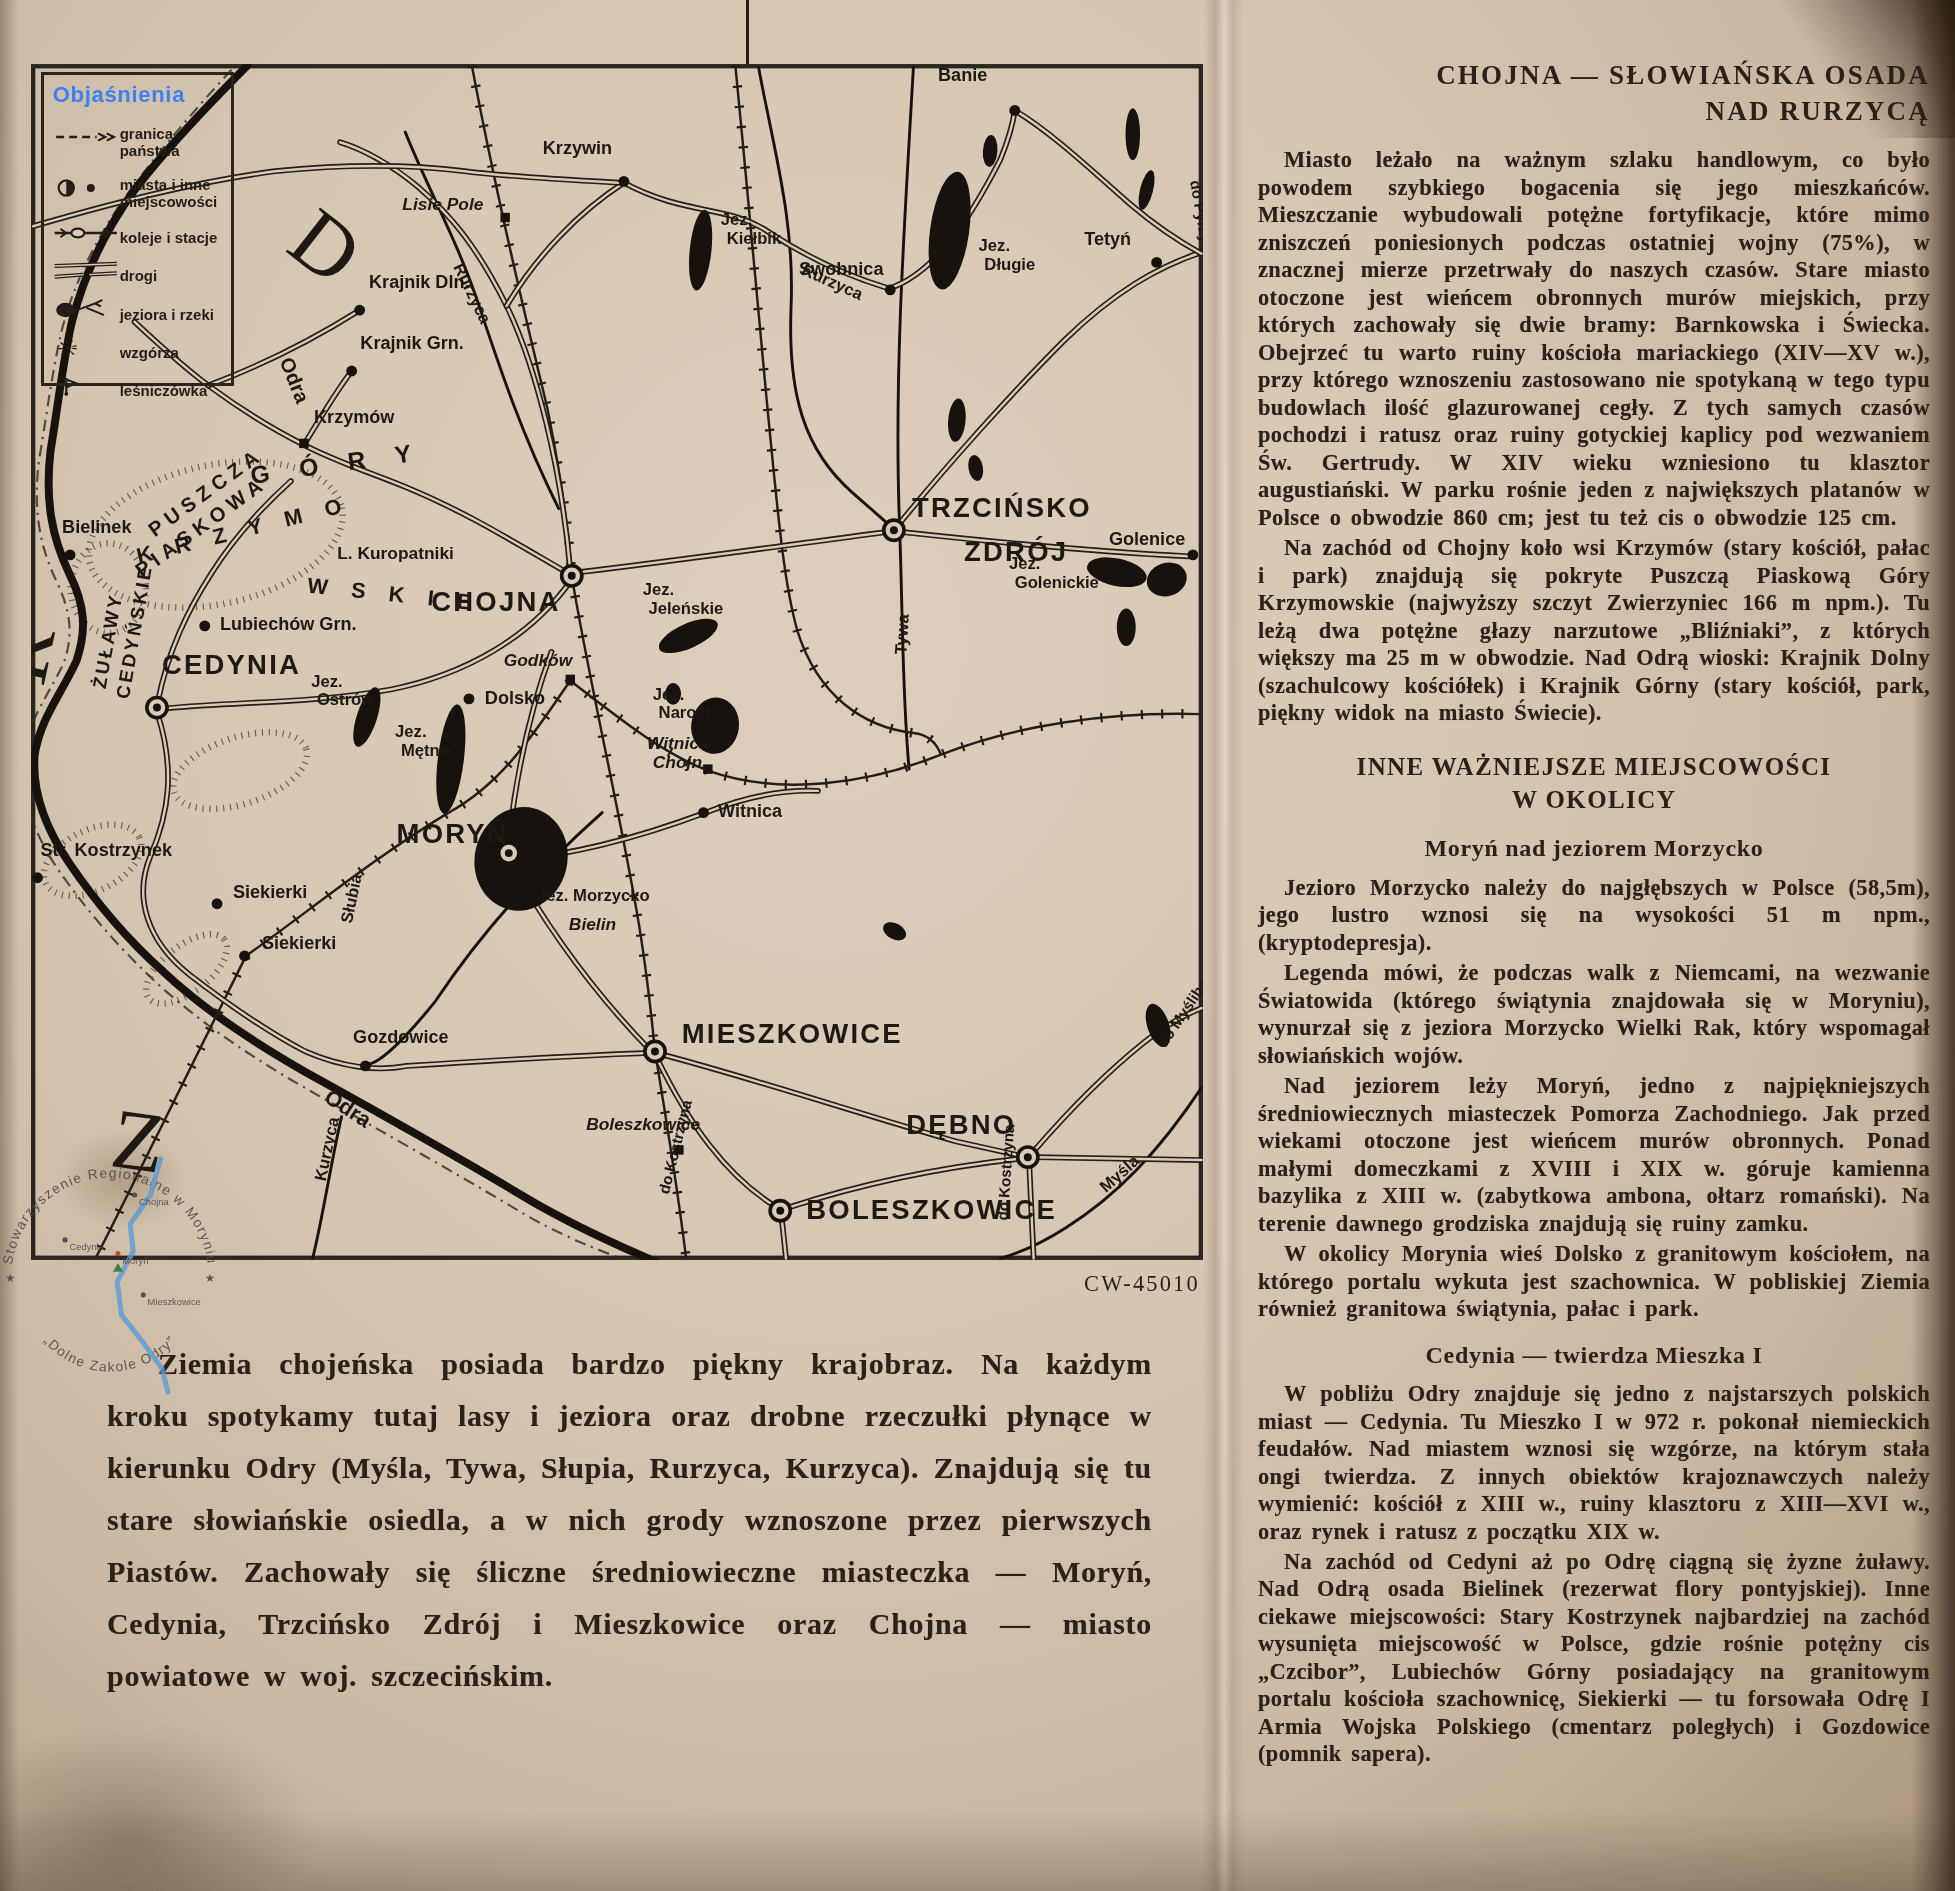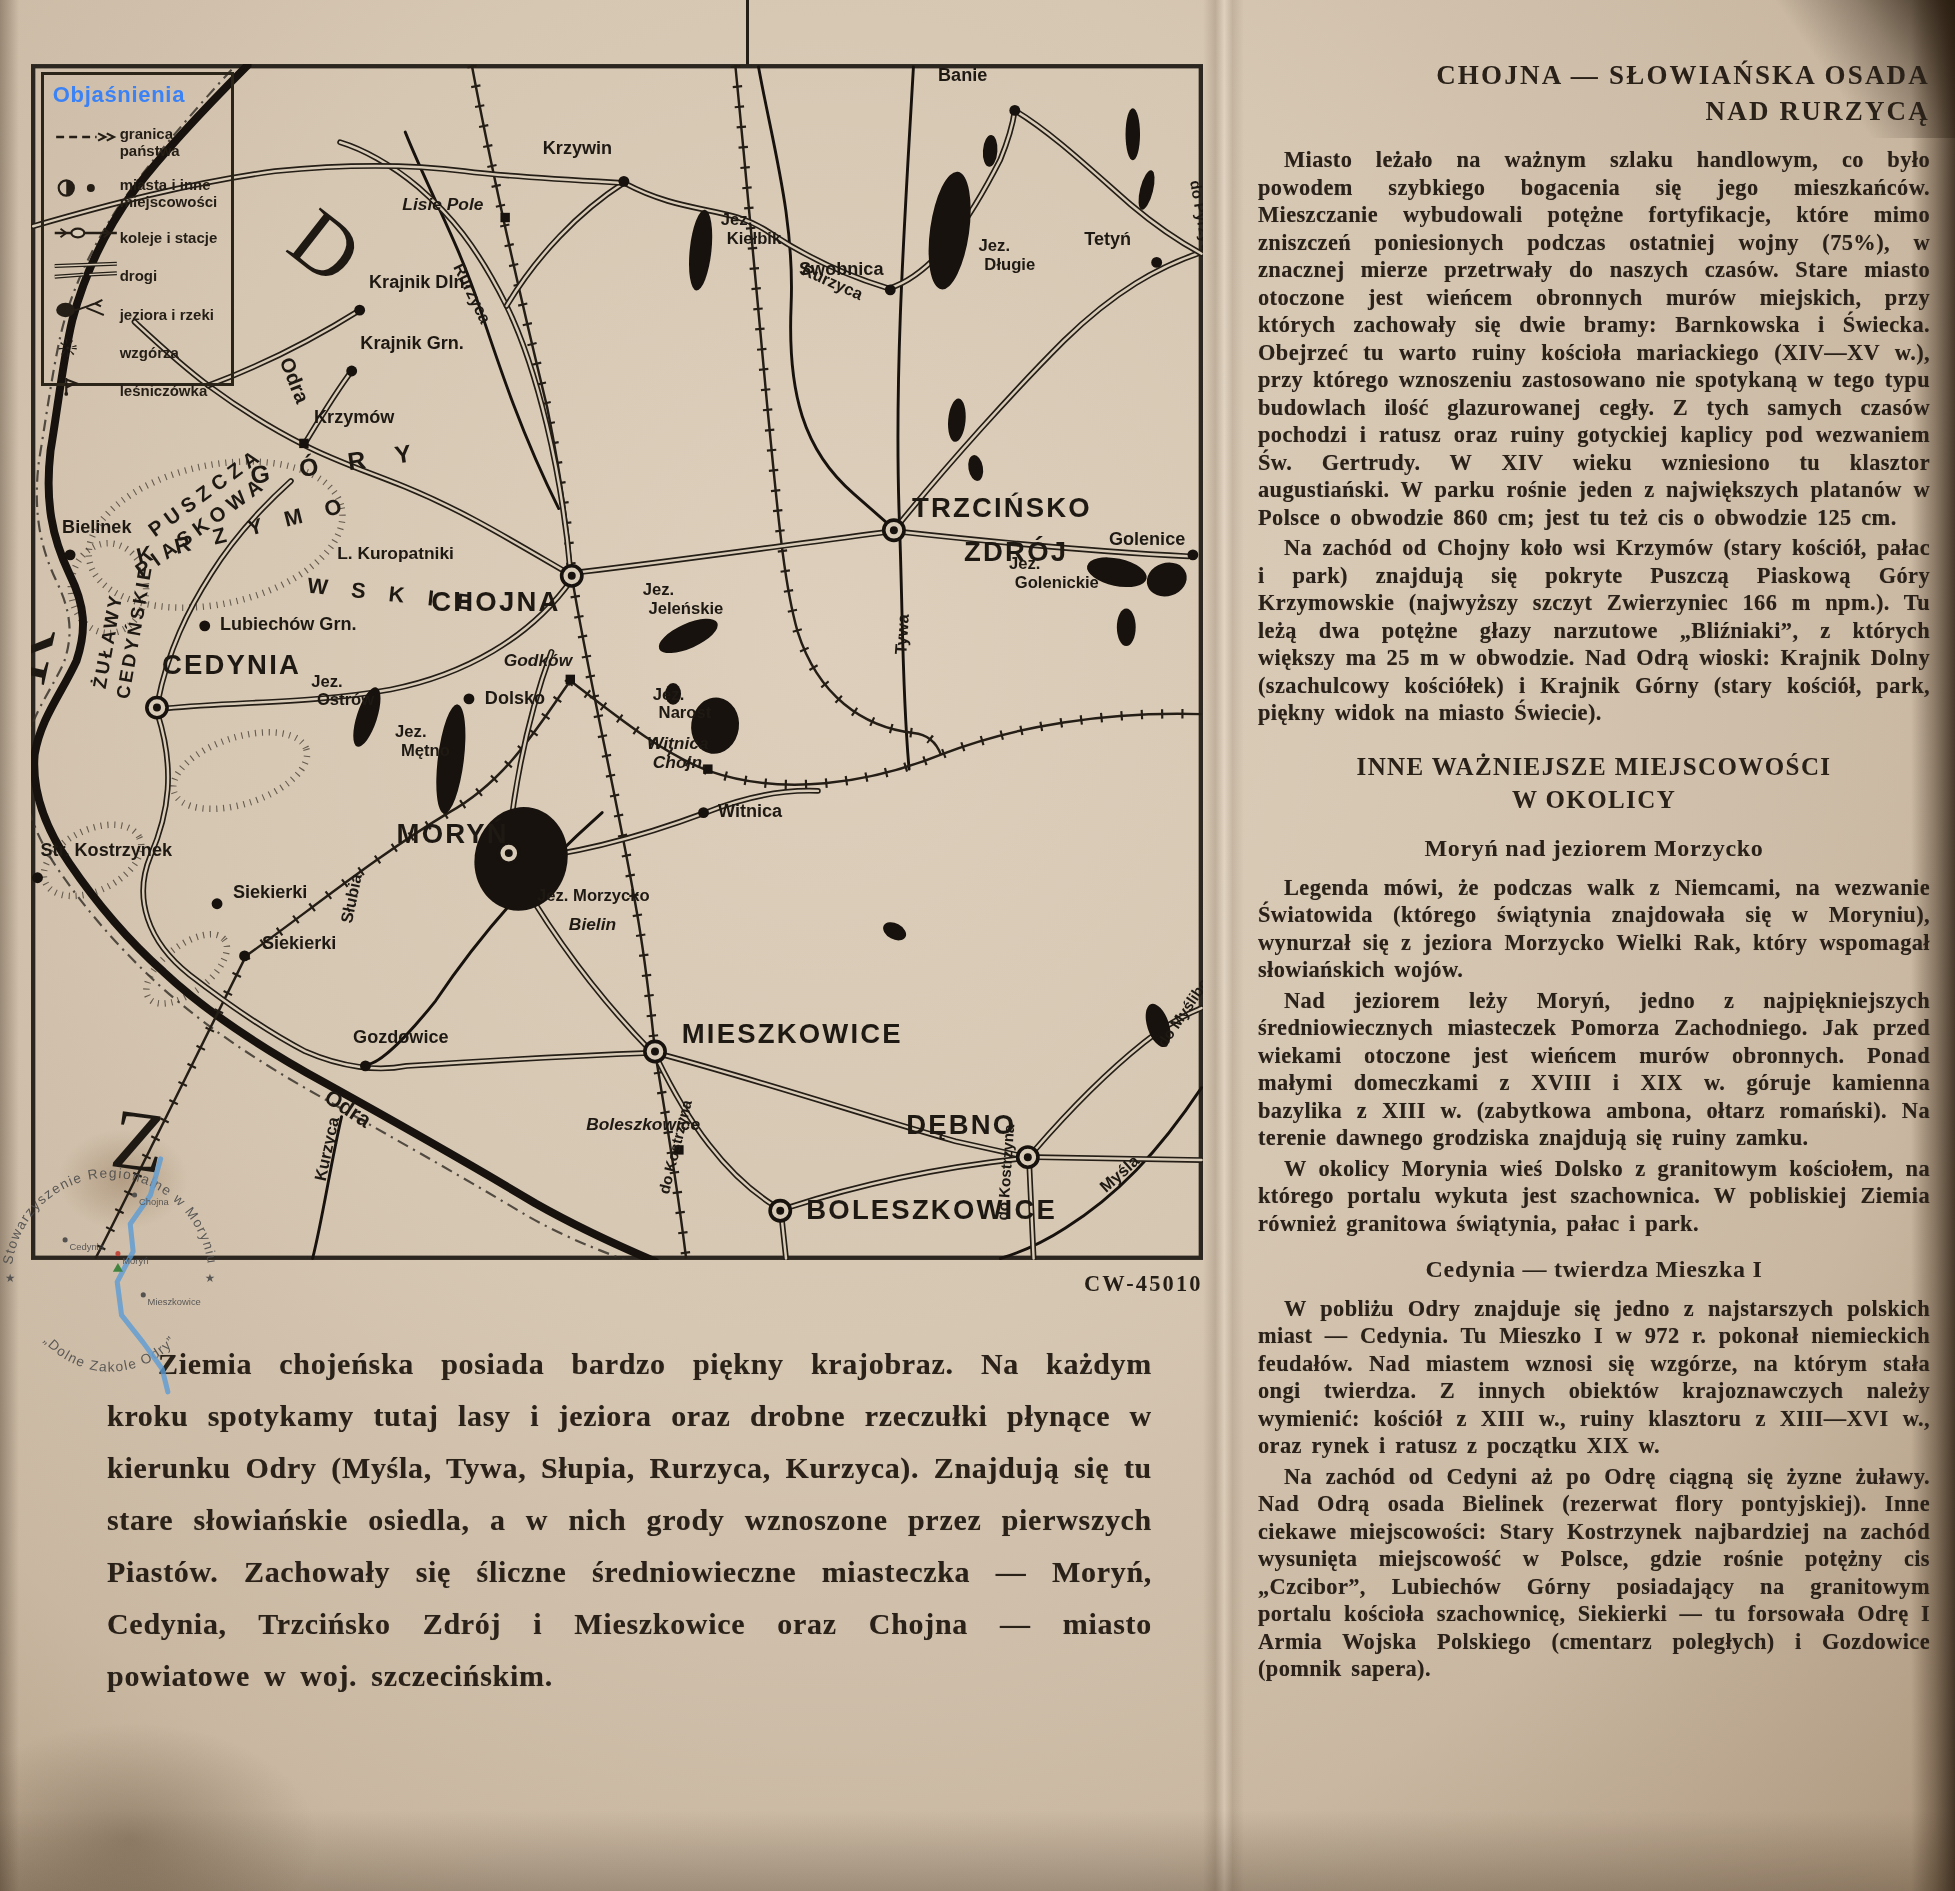--- a/index.html
+++ b/index.html
@@ -72,21 +72,21 @@
     text-indent:26px;letter-spacing:0.4px;word-spacing:3.6px;font-weight:700;
     text-shadow:0 0 0.7px rgba(42,33,25,.4);}
 
   
   #intro{position:absolute;left:107px;top:1338px;width:1045px;filter:blur(0.2px);}
   #intro p{font-size:30px;line-height:52px;margin:0 0 30px;text-align:justify;
     text-indent:51px;letter-spacing:0.7px;word-spacing:5.8px;font-weight:700;
     text-shadow:0 0 0.7px rgba(42,33,25,.35);}
 
   #map-code{position:absolute;left:1084px;top:1271px;font-family:"Liberation Serif","DejaVu Serif",serif;
-    font-weight:700;font-size:22.4px;letter-spacing:2.2px;color:#241e16;}
+    font-weight:400;font-size:22.4px;letter-spacing:2.2px;color:#241e16;}
 
   
   #wm{position:absolute;left:0;top:1137px;opacity:.88;}
   #wm text{font-family:"Liberation Sans","DejaVu Sans",sans-serif;fill:#4a4a4a;}
 </style>
 </head>
 <body>
 
 <div class="shade" id="edge-right"></div>
 <div class="shade" id="corner-tr"></div>
@@ -350,20 +350,21 @@
 </div>
 
 <div id="map-code">CW-45010</div>
 
 <div id="article">
     <h1>CHOJNA — SŁOWIAŃSKA OSADA<br>NAD RURZYCĄ</h1>
     <p>Miasto leżało na ważnym szlaku handlowym, co było powodem szybkiego bogacenia się jego mieszkańców. Mieszczanie wybudowali potężne fortyfikacje, które mimo zniszczeń poniesionych podczas ostatniej wojny (75%), w znacznej mierze przetrwały do naszych czasów. Stare miasto otoczone jest wieńcem obronnych murów miejskich, przy których zachowały się dwie bramy: Barnkowska i Świecka. Obejrzeć tu warto ruiny kościoła mariackiego (XIV—XV w.), przy którego wznoszeniu zastosowano nie spotykaną w tego typu budowlach ilość glazurowanej cegły. Z tych samych czasów pochodzi i ratusz oraz ruiny gotyckiej kaplicy pod wezwaniem Św. Gertrudy. W XIV wieku wzniesiono tu klasztor augustiański. W parku rośnie jeden z największych platanów w Polsce o obwodzie <b>860</b> cm; jest tu też cis o obwodzie 125 cm.</p>
     <p>Na zachód od Chojny koło wsi <b>Krzymów</b> (stary kościół, pałac i park) znajdują się pokryte Puszczą Piaskową <b>Góry Krzymowskie</b> (najwyższy szczyt Zwierzyniec 166 m npm.). Tu leżą dwa potężne głazy narzutowe „Bliźniaki”, z których większy ma 25 m w obwodzie. Nad Odrą wioski: <b>Krajnik Dolny</b> (szachulcowy kościółek) i <b>Krajnik Górny</b> (stary kościół, park, piękny widok na miasto Świecie).</p>
     <h2>INNE WAŻNIEJSZE MIEJSCOWOŚCI<br>W OKOLICY</h2>
     <h3>Moryń nad jeziorem Morzycko</h3>
+    <p>Jezioro Morzycko należy do najgłębszych w Polsce (58,5m), jego lustro wznosi się na wysokości 51 m npm., (kryptodepresja).</p>
     <p>Legenda mówi, że podczas walk z Niemcami, na wezwanie Światowida (którego świątynia znajdowała się w Moryniu), wynurzał się z jeziora Morzycko Wielki Rak, który wspomagał słowiańskich wojów.</p>
     <p>Nad jeziorem leży <b>Moryń,</b> jedno z najpiękniejszych średniowiecznych miasteczek Pomorza Zachodniego. Jak przed wiekami otoczone jest wieńcem murów obronnych. Ponad małymi domeczkami z XVIII i XIX w. góruje kamienna bazylika z XIII w. (zabytkowa ambona, ołtarz romański). Na terenie dawnego grodziska znajdują się ruiny zamku.</p>
     <p>W okolicy Morynia wieś <b>Dolsko</b> z granitowym kościołem, na którego portalu wykuta jest szachownica. W pobliskiej <b>Ziemia</b> również granitowa świątynia, pałac i park.</p>
     <h3>Cedynia — twierdza Mieszka I</h3>
     <p>W pobliżu Odry znajduje się jedno z najstarszych polskich miast — <b>Cedynia.</b> Tu Mieszko I w 972 r. pokonał niemieckich feudałów. Nad miastem wznosi się wzgórze, na którym stała ongi twierdza. Z innych obiektów krajoznawczych należy wymienić: kościół z XIII w., ruiny klasztoru z XIII—XVI w., oraz rynek i ratusz z początku XIX w.</p>
     <p>Na zachód od Cedyni aż po Odrę ciągną się żyzne żuławy. Nad Odrą osada <b>Bielinek</b> (rezerwat flory pontyjskiej). Inne ciekawe miejscowości: <b>Stary Kostrzynek</b> najbardziej na zachód wysunięta miejscowość w Polsce, gdzie rośnie potężny cis „Czcibor”, <b>Lubiechów Górny</b> posiadający na granitowym portalu kościoła szachownicę, <b>Siekierki</b> — tu forsowała Odrę I Armia Wojska Polskiego (cmentarz poległych) i <b>Gozdowice</b> (pomnik sapera).</p>
   </div>
 
 <div id="intro">
     <p>Ziemia chojeńska posiada bardzo piękny krajobraz. Na każdym kroku spotykamy tutaj lasy i jeziora oraz drobne rzeczułki płynące w kierunku Odry (Myśla, Tywa, Słupia, Rurzyca, Kurzyca). Znajdują się tu stare słowiańskie osiedla, a w nich grody wznoszone przez pierwszych Piastów. Zachowały się śliczne średniowieczne miasteczka — Moryń, Cedynia, Trzcińsko Zdrój i Mieszkowice oraz Chojna — miasto powiatowe w woj. szczecińskim.</p>

